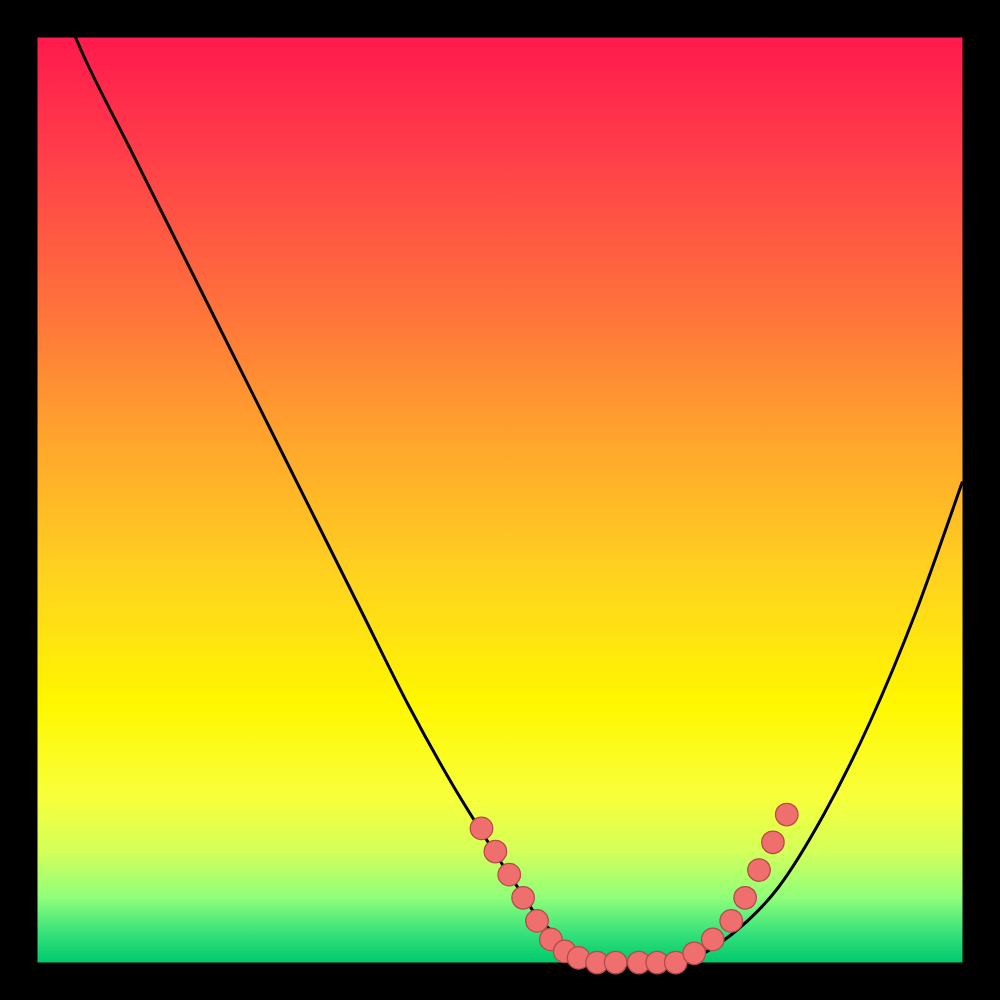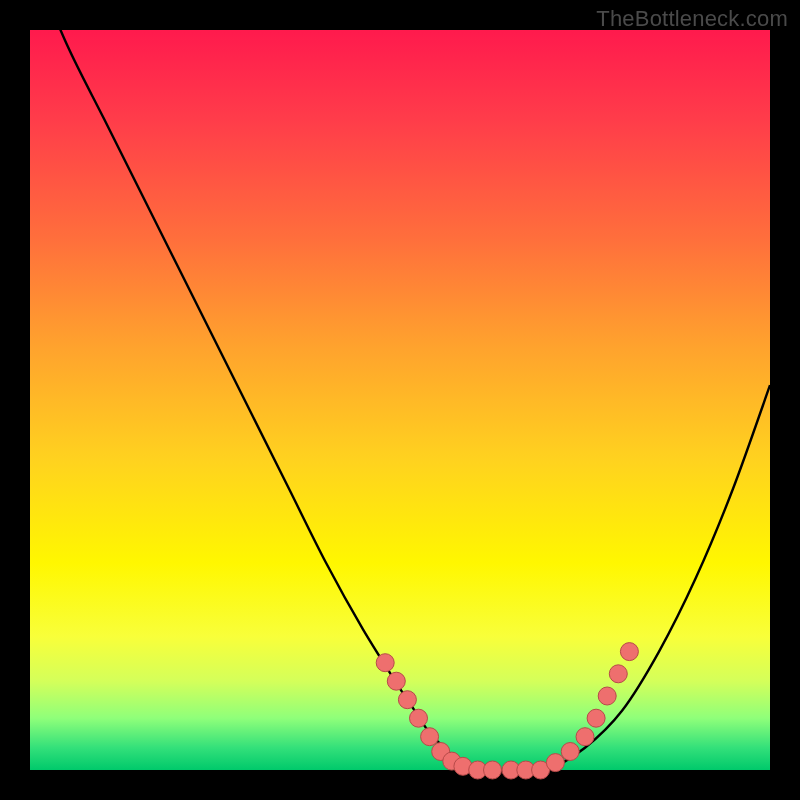--- a/index.html
+++ b/index.html
@@ -81,14 +81,13 @@
           <circle cx="525.4" cy="732.6" r="9" fill="#ee6f6e" stroke="#b64a49" stroke-width="1"></circle>
           <circle cx="540.1999999999999" cy="721.5" r="9" fill="#ee6f6e" stroke="#b64a49" stroke-width="1"></circle>
           <circle cx="555" cy="706.7" r="9" fill="#ee6f6e" stroke="#b64a49" stroke-width="1"></circle>
           <circle cx="566.1" cy="688.2" r="9" fill="#ee6f6e" stroke="#b64a49" stroke-width="1"></circle>
           <circle cx="577.2" cy="666" r="9" fill="#ee6f6e" stroke="#b64a49" stroke-width="1"></circle>
           <circle cx="588.3000000000001" cy="643.8" r="9" fill="#ee6f6e" stroke="#b64a49" stroke-width="1"></circle>
           <circle cx="599.4000000000001" cy="621.6" r="9" fill="#ee6f6e" stroke="#b64a49" stroke-width="1"></circle>
         </g>
     </svg>
   </div>
-  <div class="watermark">TheBottleneck.com</div>
 </div>
 
 </body></html>

